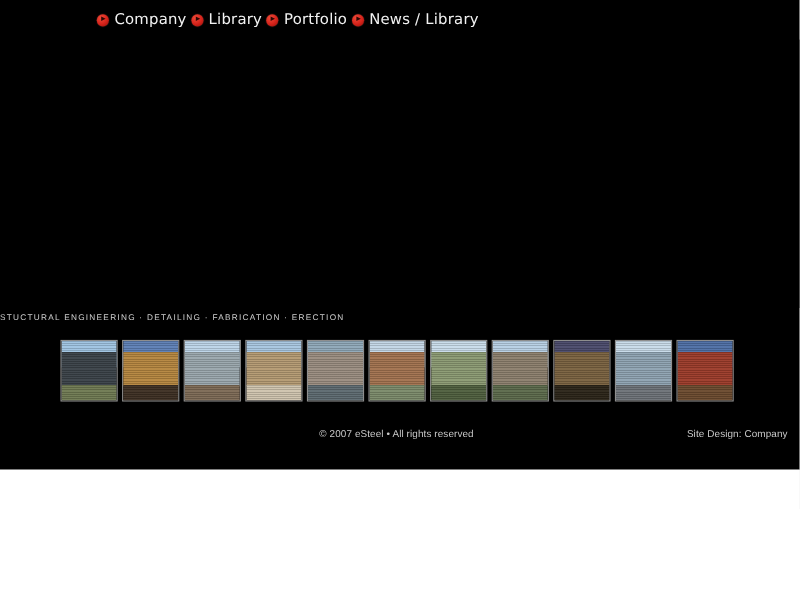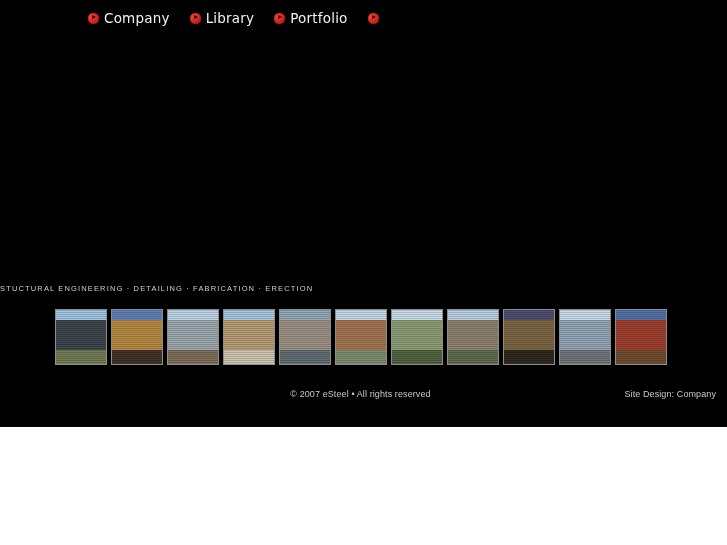--- a/index.html
+++ b/index.html
@@ -30,21 +30,21 @@
     overflow: hidden;
   }
 
   
   #nav {
     position: absolute;
     left: 88px;
     top: 9px;
     display: flex;
     align-items: center;
-    gap: 20px;
+    gap: 4px;
     height: 18px;
   }
 
   .nav-item {
     display: flex;
     align-items: center;
     gap: 5px;
     cursor: pointer;
     height: 18px;
   }
@@ -196,20 +196,21 @@
         <span class="nav-label">Library</span>
       </div>
 
       <div class="nav-item">
         <span class="bullet-icon"></span>
         <span class="nav-label">Portfolio</span>
       </div>
 
       <div class="nav-item">
         <span class="bullet-icon"></span>
+        <span class="nav-label">News / Library</span>
       </div>
 
     </nav>
 
     <div id="stage"></div>
 
     <div id="tagline">STUCTURAL ENGINEERING · DETAILING · FABRICATION · ERECTION</div>
 
     <div id="thumbstrip">
 

